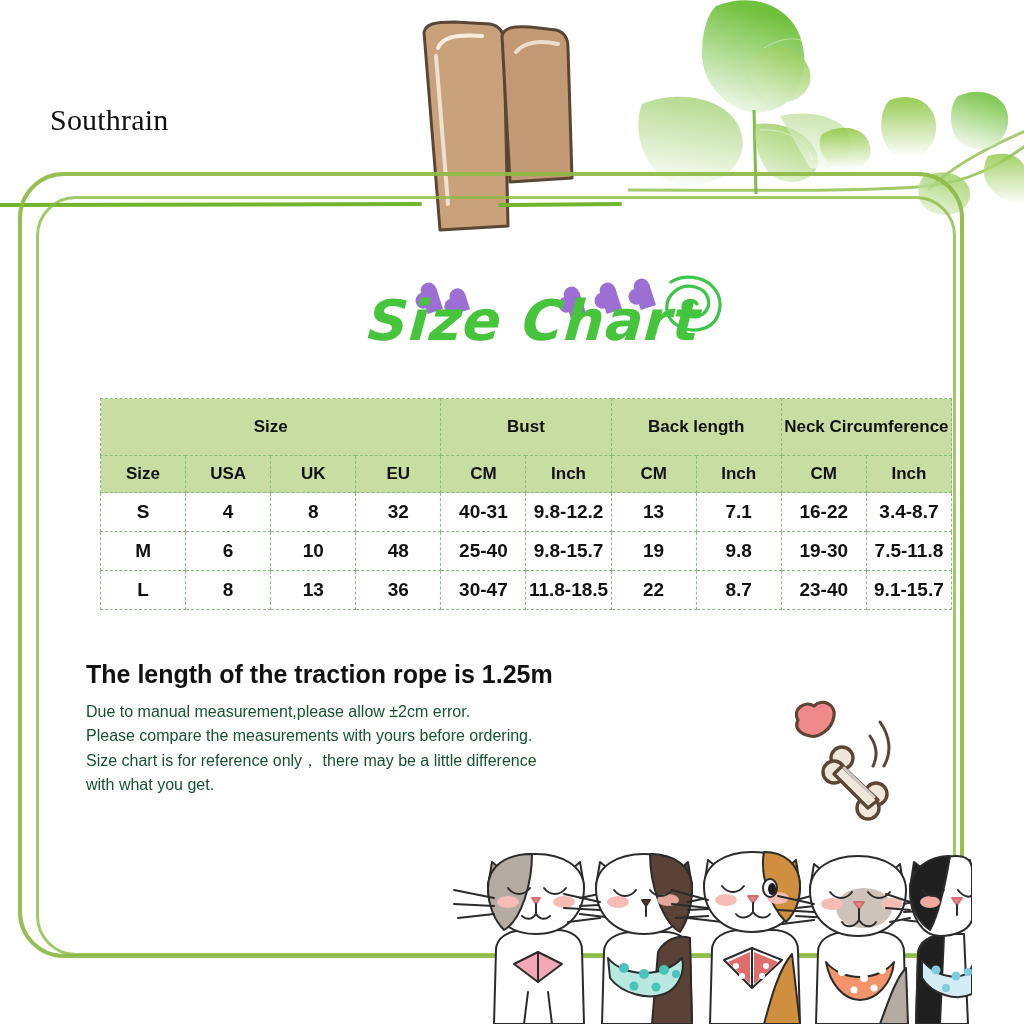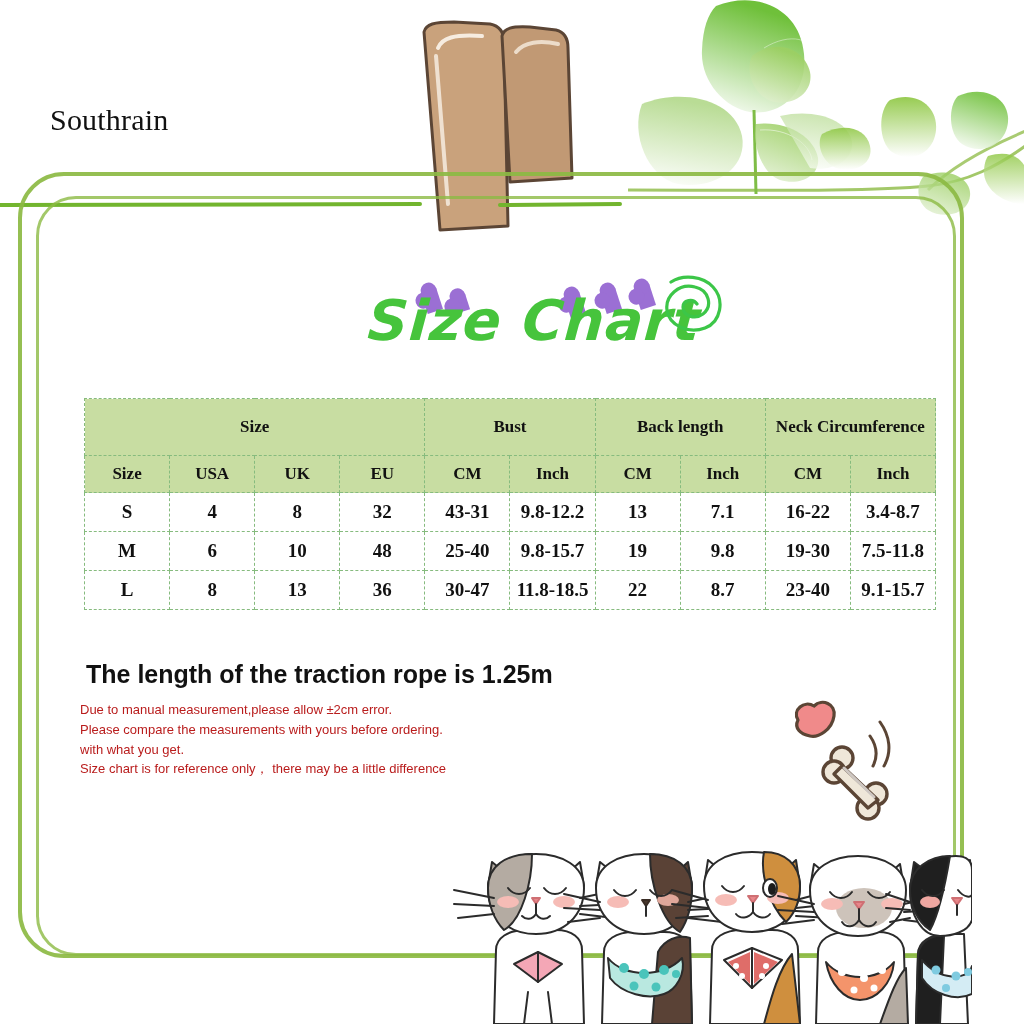--- a/index.html
+++ b/index.html
@@ -85,24 +85,24 @@
     border-radius: 50%;
   }
   .heart::before { top: -8px; left: 0; }
   .heart::after  { left: -8px; top: 0; }
   .heart.tall { height: 22px; }
   .heart.tall::before { width: 16px; }
 
   
   #size-table {
     position: absolute;
-    left: 84px; top: 398px;
+    left: 100px; top: 398px;
     width: 852px;
     border-collapse: collapse;
-    font-family: Liberation Serif, serif;
+    font-family: Liberation Sans, sans-serif;
     table-layout: fixed;
   }
   #size-table th, #size-table td {
     border: 1px dashed #86bb7e;
     text-align: center;
     color: #111111;
     font-weight: bold;
     padding: 0;
   }
   #size-table thead th {
@@ -128,25 +128,25 @@
     position: absolute;
     left: 86px; top: 641px;
     font-size: 25px;
     font-weight: bold;
     color: #111111;
     font-family: "Liberation Sans", sans-serif;
     margin-top: 19px;
   }
   #note-body {
     position: absolute;
-    left: 80px; top: 700px;
+    left: 86px; top: 700px;
     width: 640px;
-    font-size: 13px;
+    font-size: 16px;
     line-height: 1.52;
-    color: #b91c1c;
+    color: #14532d;
     font-family: "Liberation Sans", sans-serif;
   }
   #note-body div { white-space: nowrap; }
 
   
   #bone-doodle { position: absolute; left: 782px; top: 696px; }
 
   
   #cats { position: absolute; left: 452px; top: 842px; }
 </style>
@@ -266,21 +266,21 @@
       <th>CM</th>
       <th>Inch</th>
     </tr>
   </thead>
   <tbody>
     <tr>
       <td>S</td>
       <td>4</td>
       <td>8</td>
       <td>32</td>
-      <td>43-31</td>
+      <td>40-31</td>
       <td>9.8-12.2</td>
       <td>13</td>
       <td>7.1</td>
       <td>16-22</td>
       <td>3.4-8.7</td>
     </tr>
     <tr>
       <td>M</td>
       <td>6</td>
       <td>10</td>
@@ -304,22 +304,22 @@
       <td>23-40</td>
       <td>9.1-15.7</td>
     </tr>
   </tbody>
 </table>
 
 <div id="note-heading">The length of the traction rope is 1.25m</div>
 <div id="note-body">
   <div>Due to manual measurement,please allow ±2cm error.</div>
   <div>Please compare the measurements with yours before ordering.</div>
+  <div>Size chart is for reference only， there may be a little difference</div>
   <div>with what you get.</div>
-  <div>Size chart is for reference only， there may be a little difference</div>
 </div>
 
 <div class="deco" id="bone-doodle">
   <svg width="130" height="130" viewBox="0 0 130 130">
 
     <path d="M16 24 C 10 14, 22 4, 32 10 C 40 2, 54 8, 52 20
              C 50 34, 36 42, 28 40 C 18 38, 12 32, 16 24 Z" fill="#f08a8a" stroke="#5b4535" stroke-width="3.2" stroke-linejoin="round"></path>
 
     <path d="M98 26 C 108 40, 110 56, 102 70" stroke="#5b4535" stroke-width="3" fill="none" stroke-linecap="round"></path>
     <path d="M88 40 C 95 50, 96 60, 91 70" stroke="#5b4535" stroke-width="3" fill="none" stroke-linecap="round"></path>

